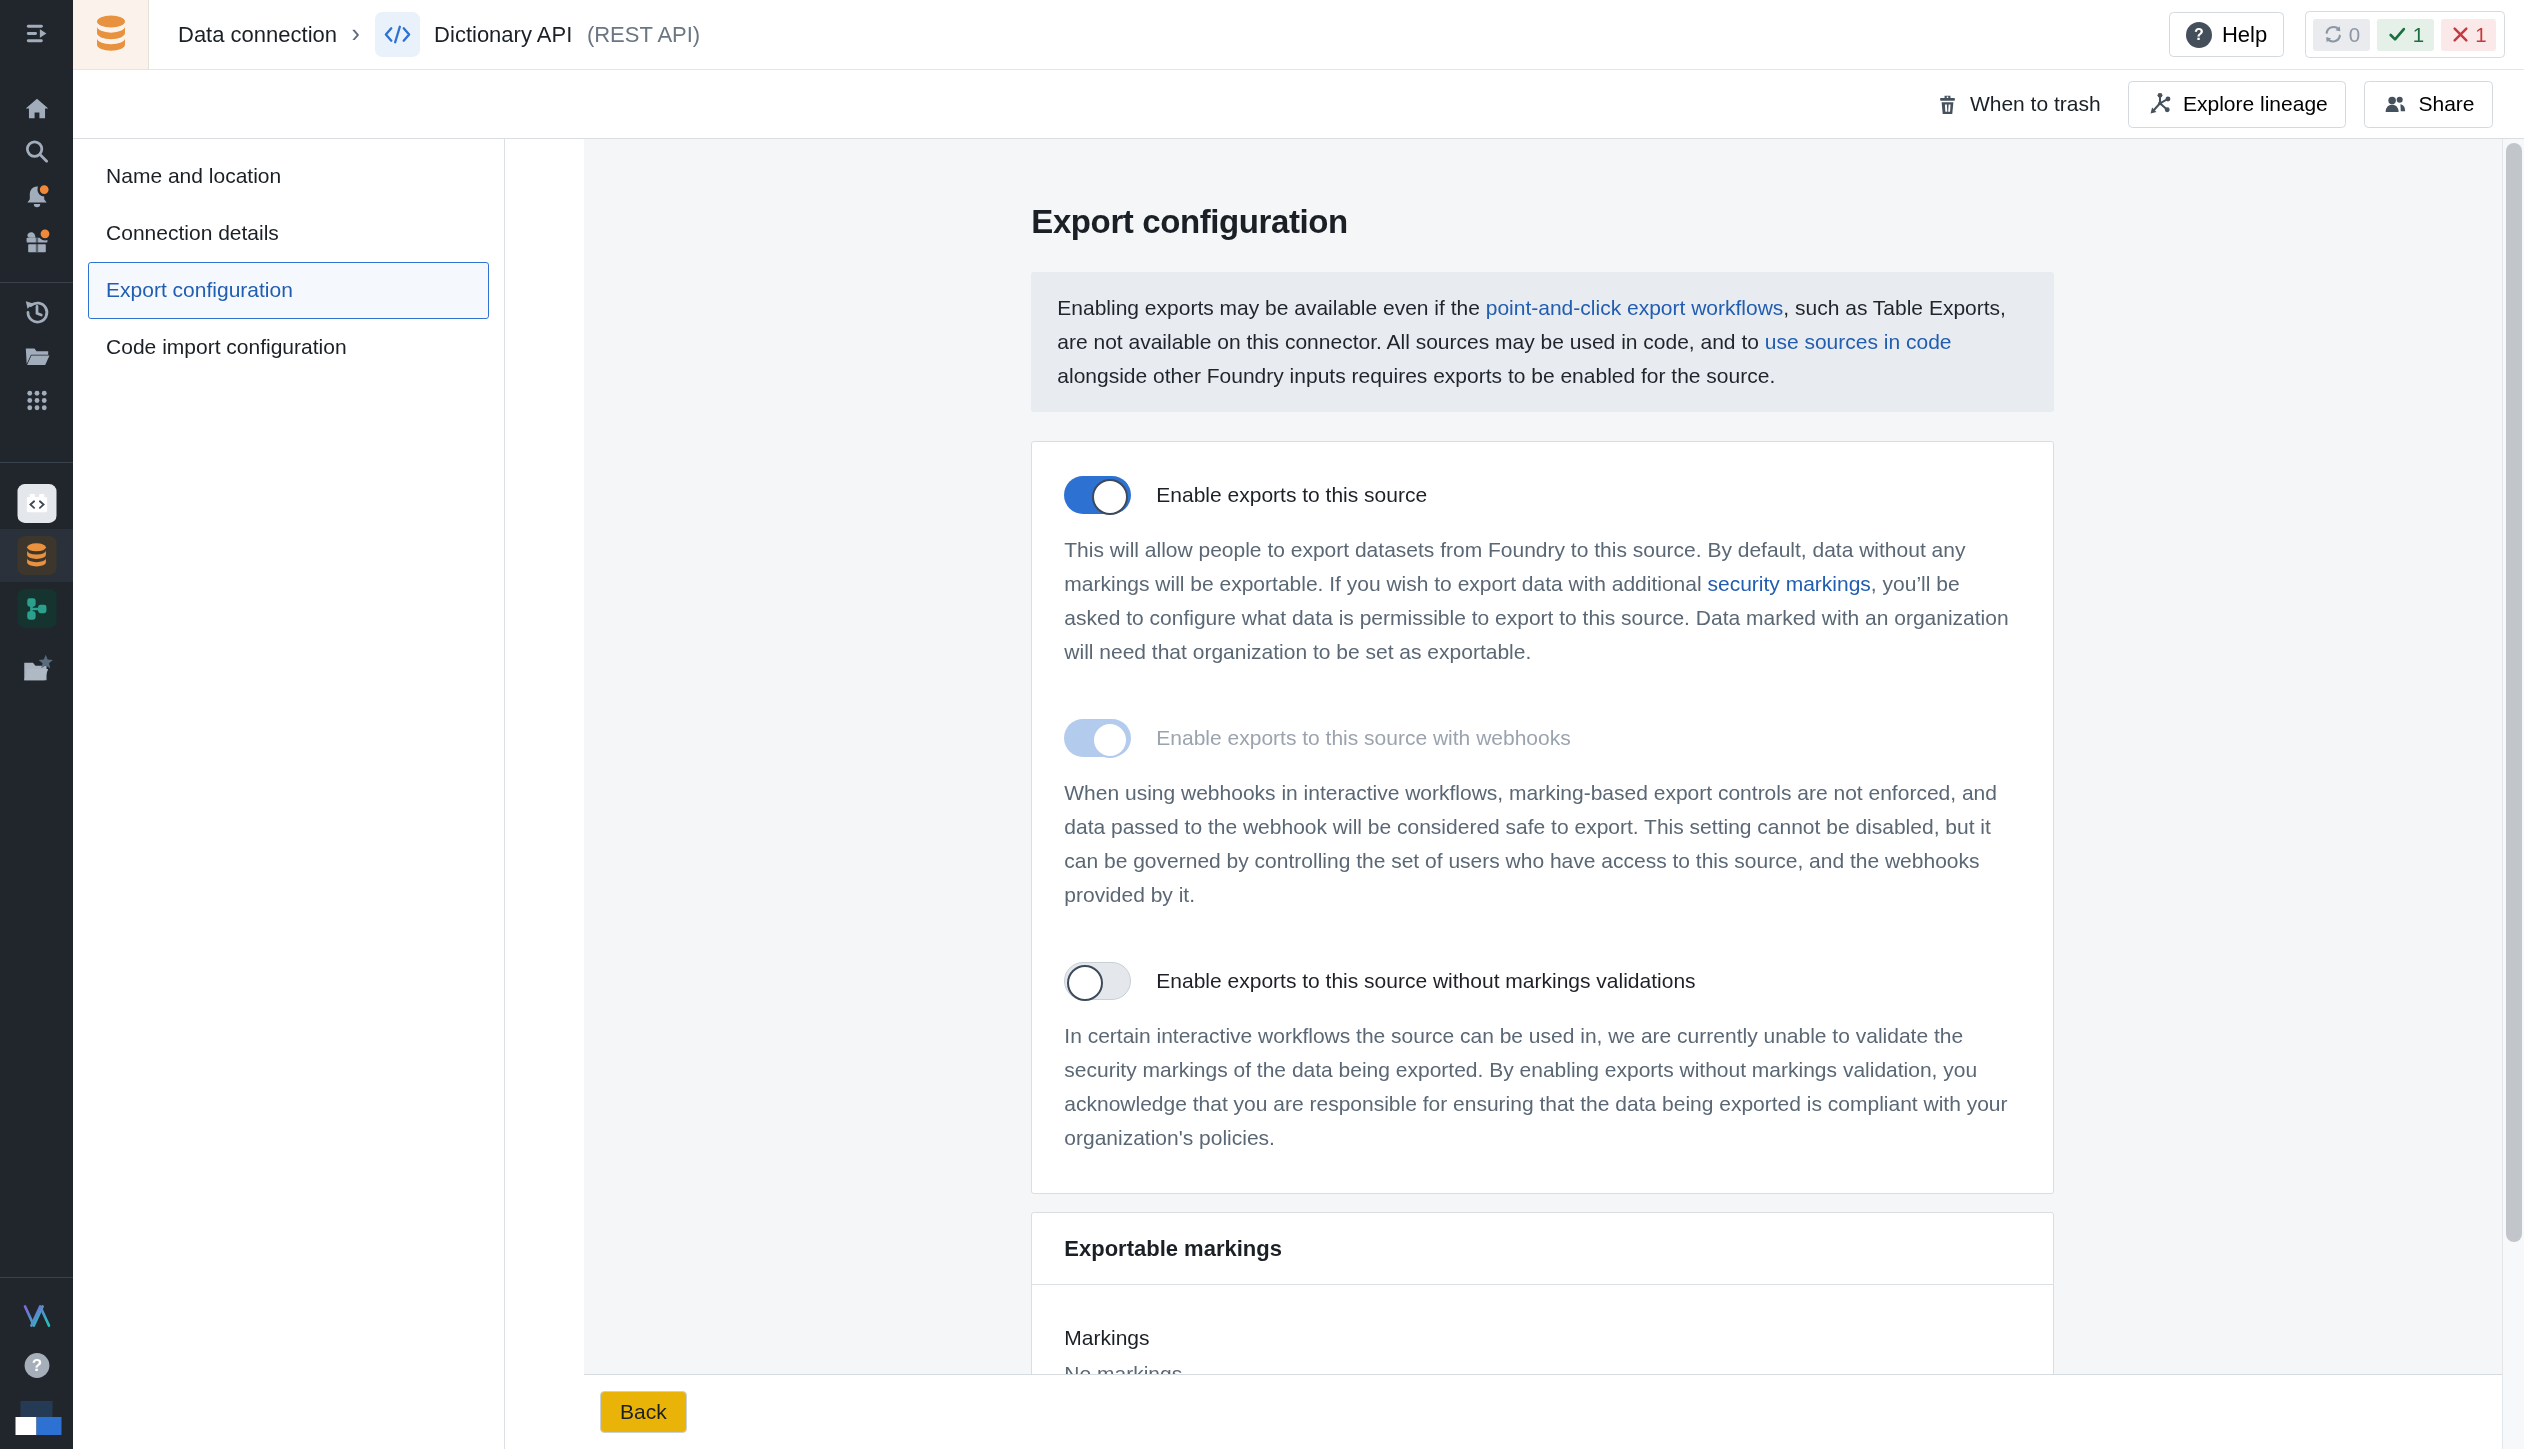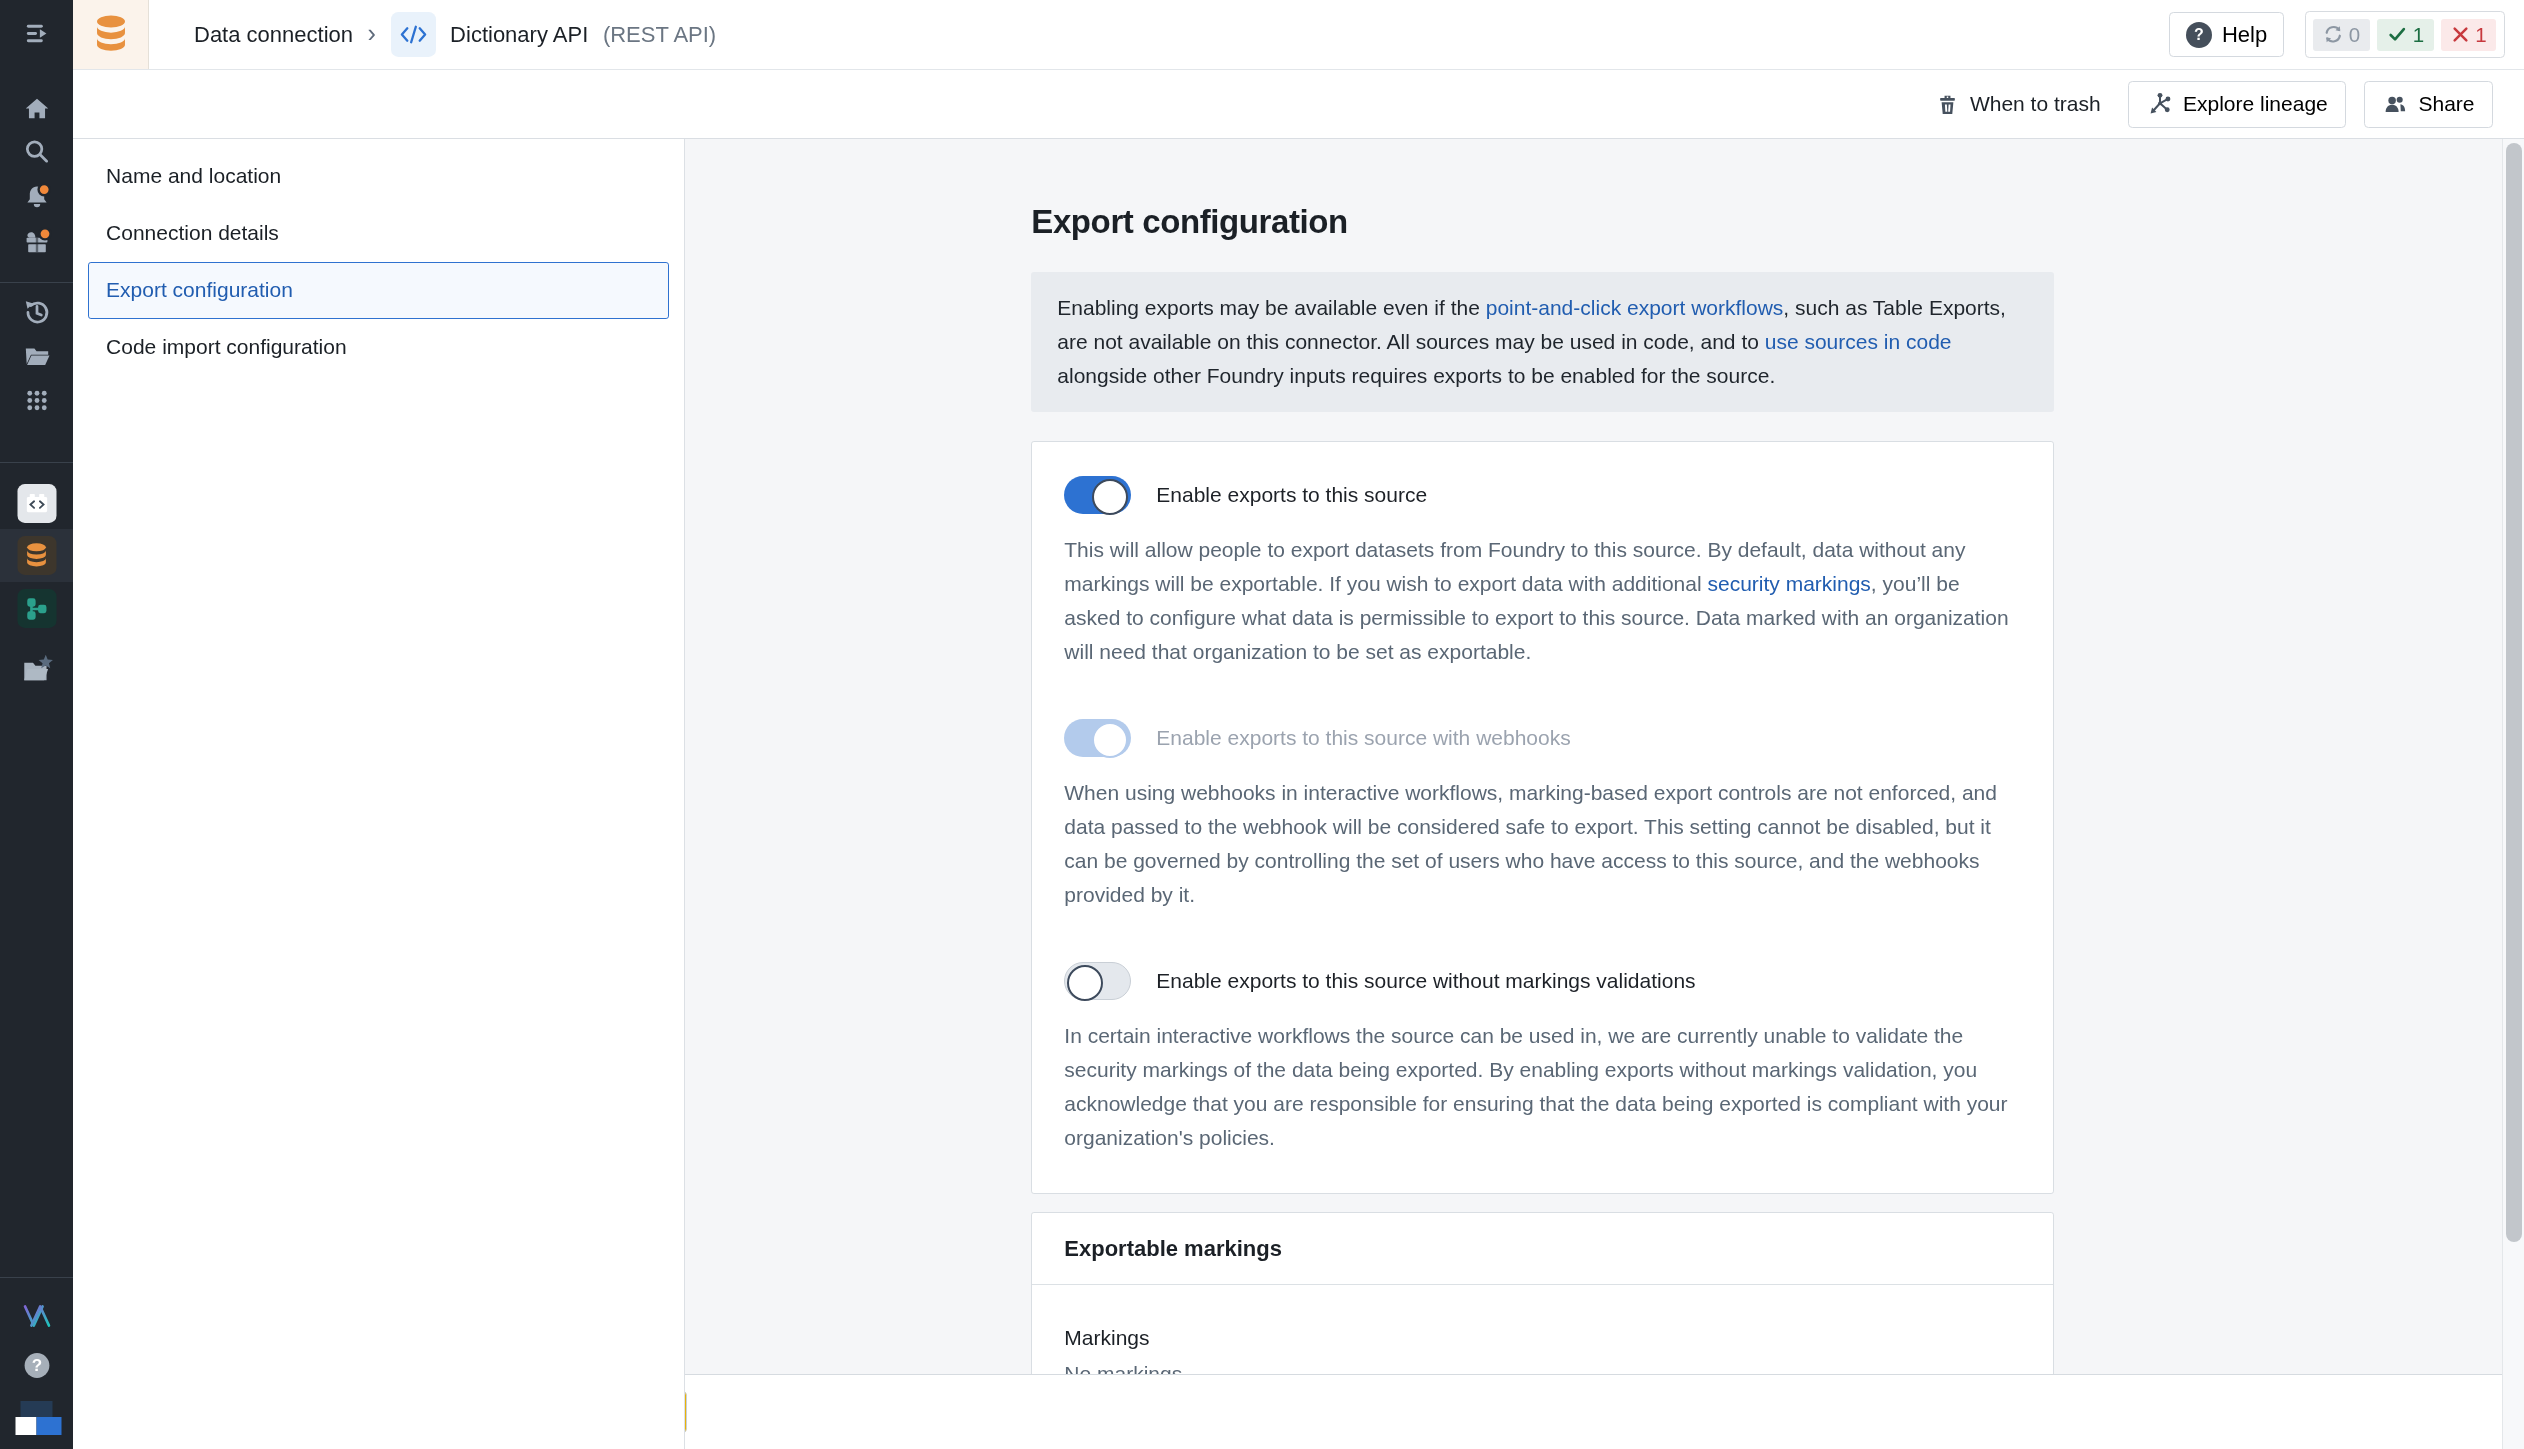--- a/index.html
+++ b/index.html
@@ -12,21 +12,21 @@
   .rail .ric { position:absolute; left:50%; transform:translateX(-50%); display:flex; align-items:center; justify-content:center; cursor:pointer; }
   .rail .divider { position:absolute; left:0; width:73px; height:0.7px; background:#39414B; }
   .tile { border-radius:7.3px; display:flex; align-items:center; justify-content:center; }
   .rail-active-row { position:absolute; left:0; top:529px; width:73px; height:53px; background:#2B313A; }
 
   
   .topbar { position:absolute; left:73px; top:0; right:0; height:70px; background:#fff;
     border-bottom:0.7px solid #E2E6EA; display:flex; align-items:center; z-index:20; }
   .logo-tile { width:76px; height:69px; background:#FBF3EB; border-right:0.7px solid #E5E0D8;
     display:flex; align-items:center; justify-content:center; flex:none; }
-  .crumbs { display:flex; align-items:center; gap:14.6px; padding-left:45px; font-size:22px;text-align:center; }
+  .crumbs { display:flex; align-items:center; gap:14.6px; padding-left:29px; font-size:22px;text-align:center; }
   .crumb-sep { color:#5F6B7C; font-size:25px; margin-top:-2.9px; }
   .entity-ic { width:45px; height:45px; border-radius:7.3px; background:#E9F2FB; display:flex; align-items:center; justify-content:center; }
   .entity-suffix { color:#6B7683; }
   .topbar-right { margin-left:auto; display:flex; align-items:center; gap:20.5px; padding-right:20.5px; }
   .help-btn { display:flex; align-items:center; gap:10.2px; height:45px; padding:0 16px;
     border:0.7px solid #D4D9DF; border-radius:4.4px; background:#fff; font-size:22px; cursor:pointer; }
   .help-circ { width:26px; height:26px; border-radius:50%; background:#454F5B; color:#fff;
     font-size:16px; font-weight:700; display:flex; align-items:center; justify-content:center; }
   .badge-group { display:flex; align-items:center; gap:7.3px; border:0.7px solid #D7DBE0; border-radius:4.4px; padding:6.6px 7.3px; }
   .badge { display:flex; align-items:center; gap:5.8px; height:32px; padding:0 9.5px; border-radius:2.9px; font-size:20.5px; font-weight:500; }
@@ -39,21 +39,21 @@
     border-bottom:0.7px solid #DADEE3; display:flex; align-items:stretch; z-index:19; }
   .tabs { display:flex; gap:32px; padding-left:29px; }
   .tab { display:flex; align-items:center; font-size:22px; border-bottom:4.4px solid transparent; padding-top:4.4px; cursor:pointer; }
   .tab.active { color:#215DB0; border-bottom-color:#1C56A9; font-weight:500; }
   .tabs-actions { margin-left:auto; display:flex; align-items:center; gap:17.5px; padding-right:32px; }
   .txt-action { display:flex; align-items:center; gap:10.2px; font-size:21px; cursor:pointer; margin-right:10.2px; }
   .btn { display:flex; align-items:center; gap:10.2px; height:47px; padding:0 17.5px; font-size:21px;
     background:#fff; border:0.7px solid #D4D9DF; border-radius:4.4px; cursor:pointer; }
 
   
-  .settings-nav { position:absolute; left:73px; top:139px; width:612px; bottom:0; background:#fff;
+  .settings-nav { position:absolute; left:73px; top:139px; width:432px; bottom:0; background:#fff;
     border-right:0.7px solid #DCE0E5; z-index:10; padding:8.8px 14.6px 0; }
   .nav-item { height:57px; display:flex; align-items:center; padding-left:17.5px; font-size:21px;
     border:1.5px solid transparent; border-radius:2.9px; cursor:pointer; }
   .nav-item.selected { border-color:#2F72D0; background:#F5F9FE; color:#215DB0; }
 
   
   .content { position:absolute; left:584px; top:139px; right:0; bottom:0; background:#F5F6F8; overflow:hidden; }
   .scroll-pane { position:absolute; left:0; top:0; right:23.4px; bottom:0; }
   .column { width:1023px; margin:0 auto; padding-top:64px; }
   h1 { font-size:33px; font-weight:700; color:#1B2026; letter-spacing:-0.4px; }

